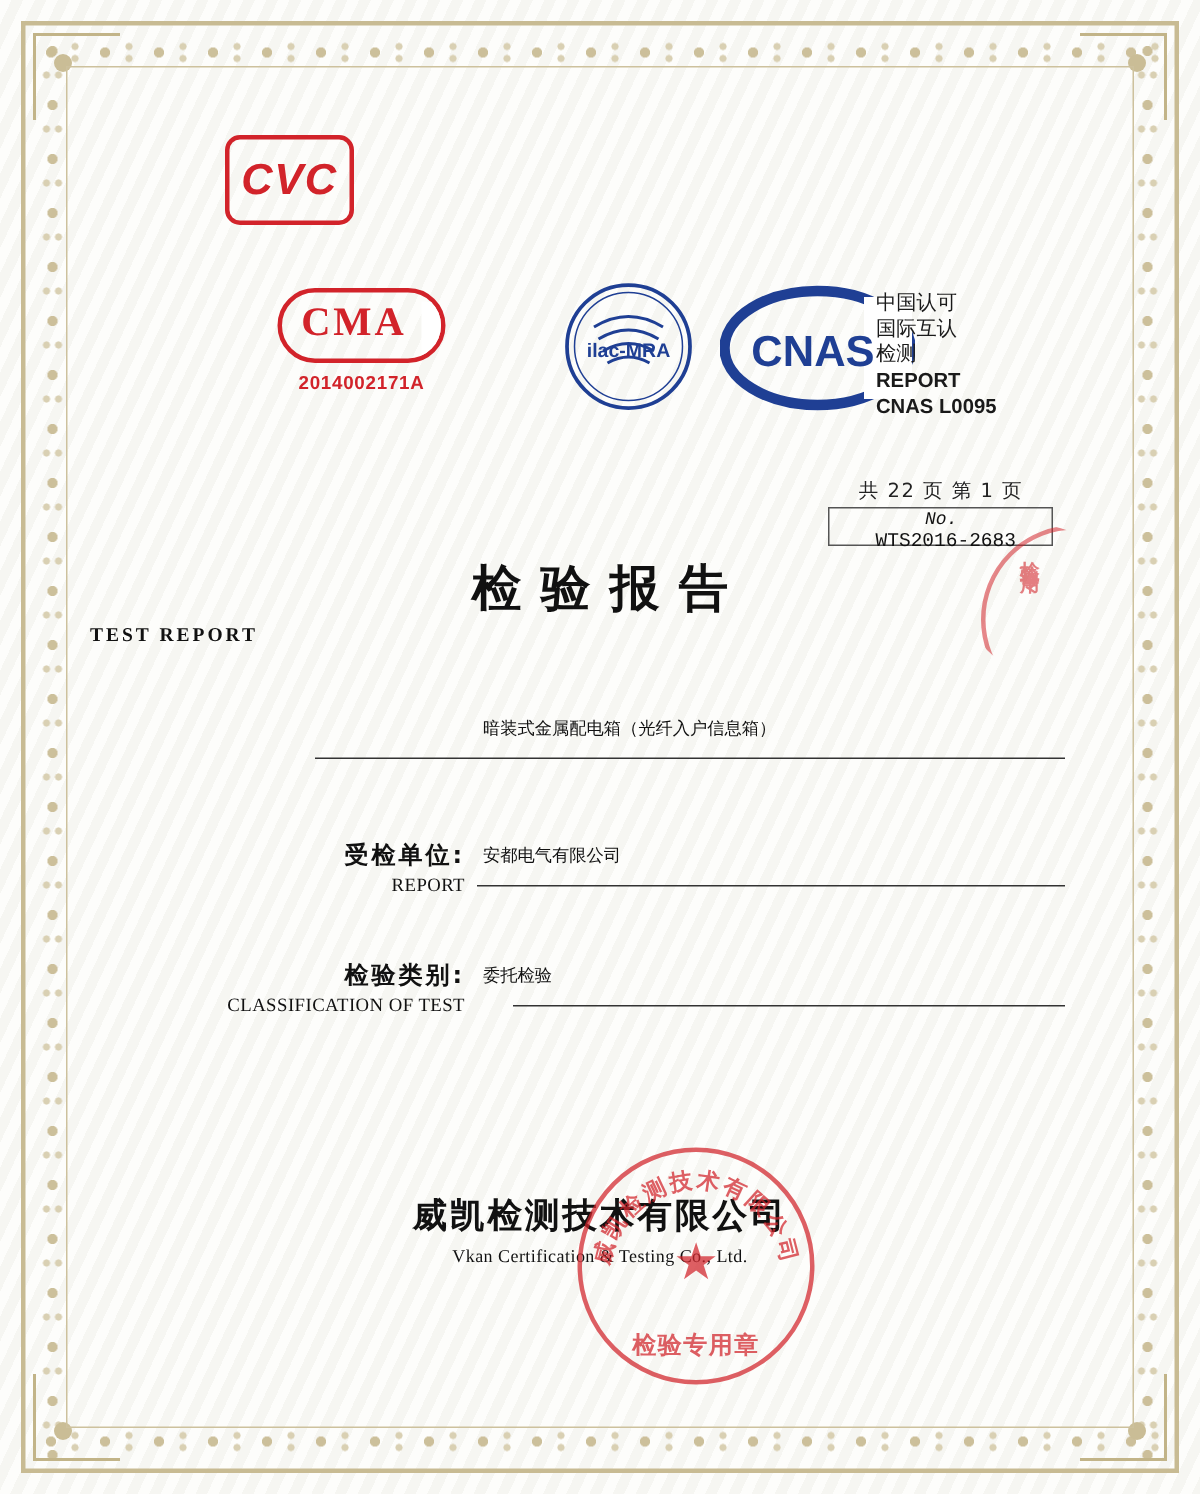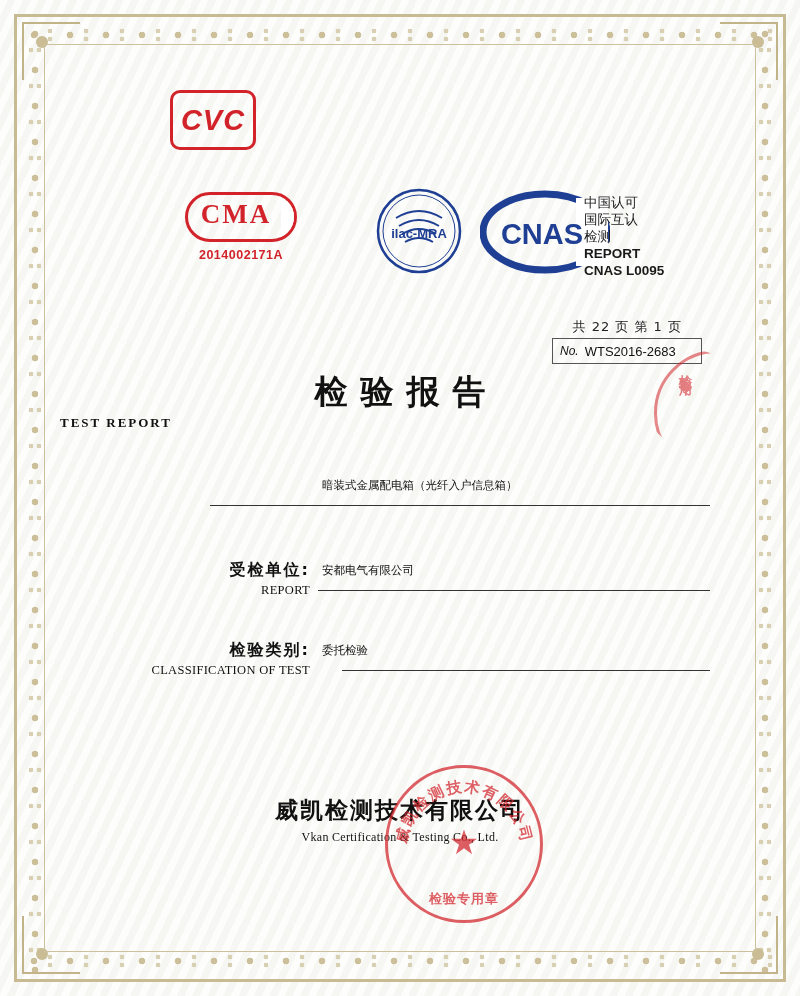--- a/index.html
+++ b/index.html
@@ -117,21 +117,20 @@
     position: absolute;
     left: 90px;
     top: 30px;
     width: 80px;
     height: 54px;
     border: 3px solid #d2232a;
     border-radius: 10px;
     display: flex;
     align-items: center;
     justify-content: center;
-    margin-left: 20px;
   }
   .cvc-logo .txt {
     color: #d2232a;
     font-family: "Liberation Sans", sans-serif;
     font-weight: bold;
     font-style: italic;
     font-size: 29px;
     letter-spacing: 1px;
   }
 
@@ -238,23 +237,24 @@
     position: absolute;
     right: 38px;
     top: 278px;
     width: 150px;
     height: 26px;
     border: 1px solid #555;
     display: flex;
     align-items: center;
     padding-left: 7px;
     box-sizing: border-box;
-    font-family: Liberation Sans, sans-serif;
+    font-family: Liberation Mono, monospace;
     font-size: 13px;
     color: #111;
+    flex-direction: column;
   }
   .no-box .no-label {
     font-style: italic;
     margin-right: 6px;
     font-size: 12px;
   }
 
   
   .title-cn {
     position: absolute;
@@ -387,21 +387,21 @@
     width: 100%;
     height: 100%;
   }
   .seal-bottom-text {
     position: absolute;
     left: 0;
     right: 0;
     bottom: 12px;
     text-align: center;
     font-family: Liberation Mono, monospace;
-    font-size: 13px;
+    font-size: 16px;
     font-weight: bold;
     color: #d2232a;
     letter-spacing: 1px;
   }
   .seal-side {
     right: -2px;
     top: 290px;
     width: 98px;
     height: 98px;
     overflow: hidden;

